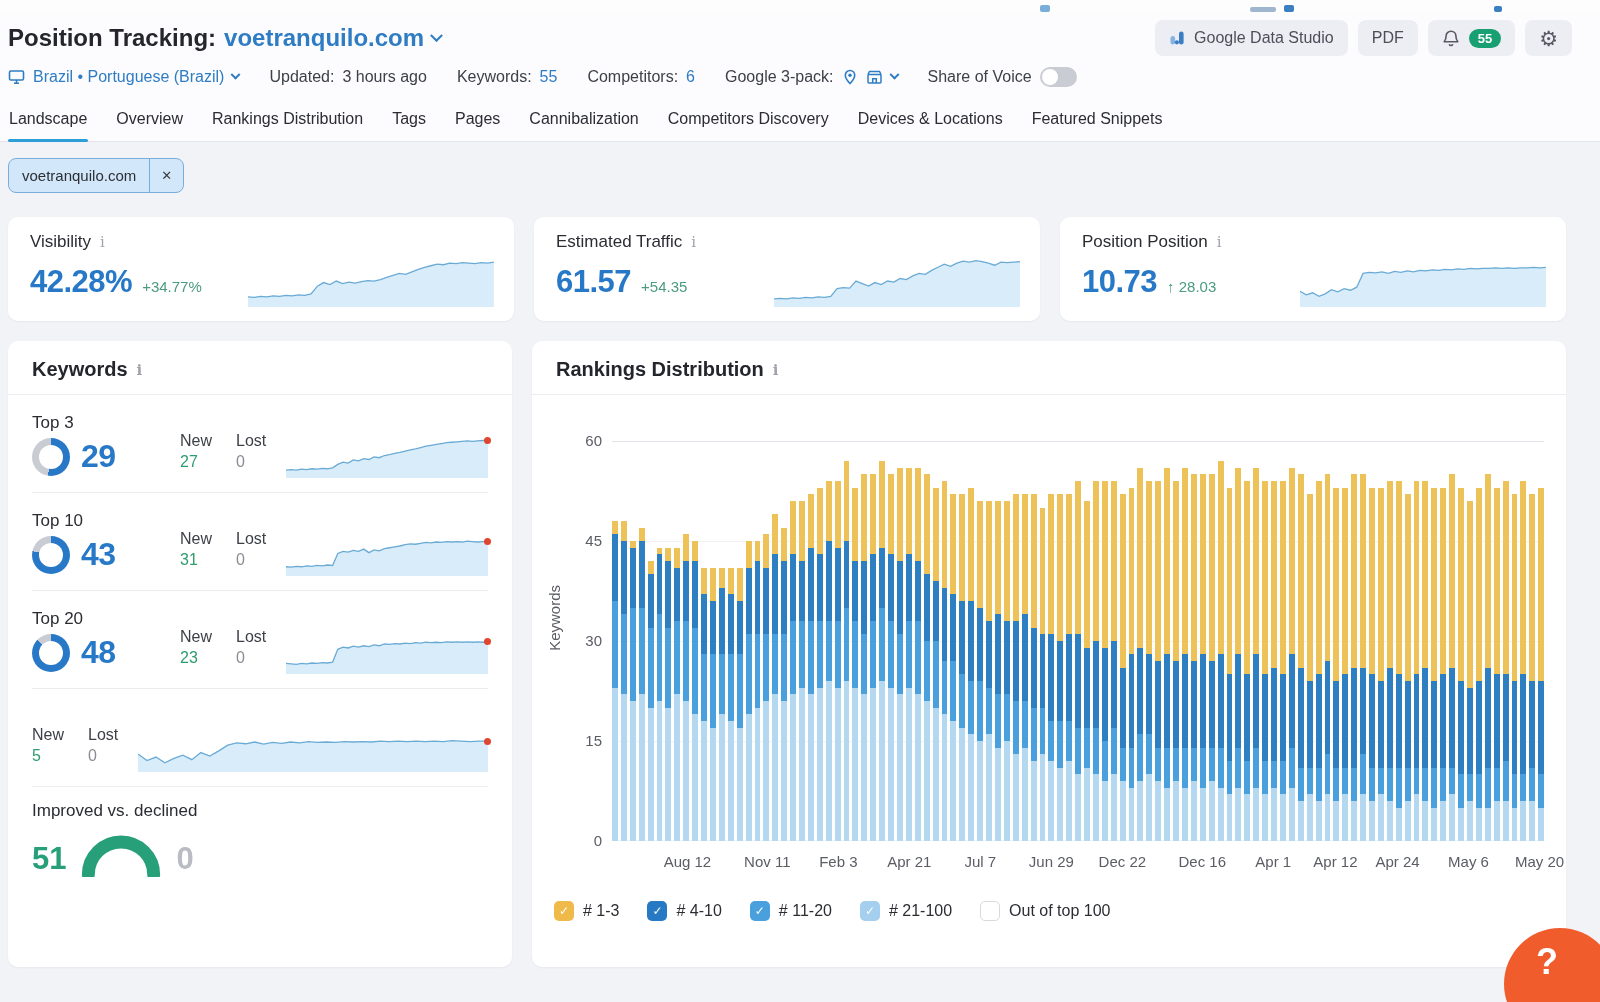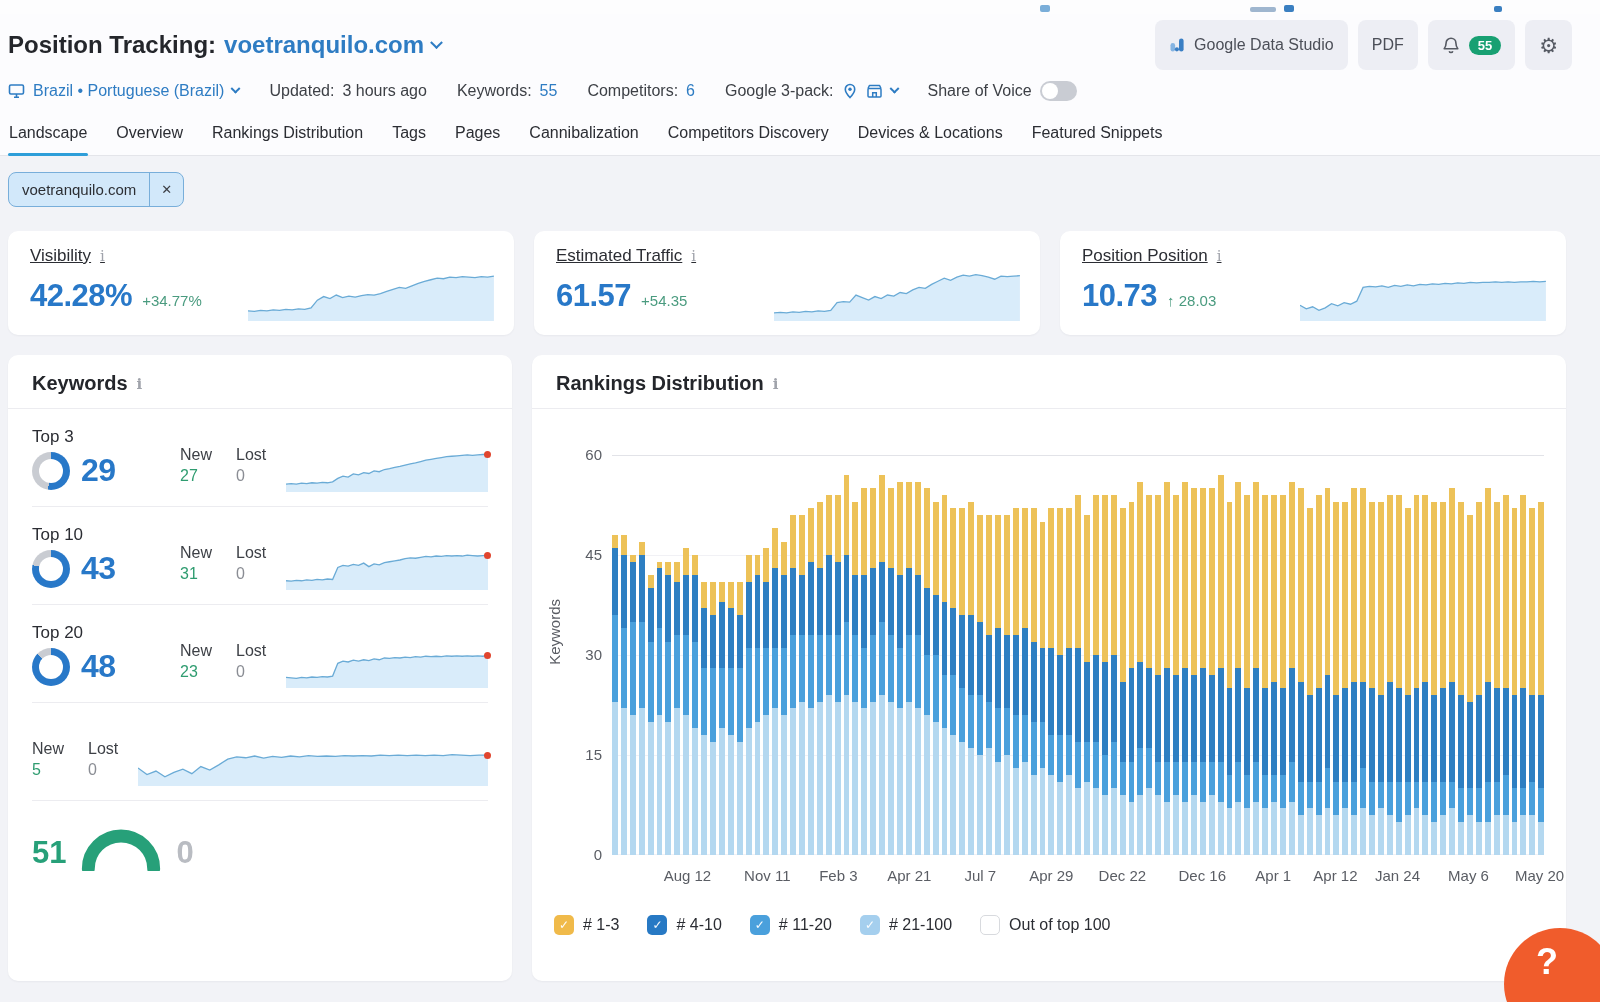--- a/index.html
+++ b/index.html
@@ -13,21 +13,21 @@
   .top-strip { height:14px; background:#fdfdfe; position:relative; }
   .frag { position:absolute; bottom:2px; border-radius:2px; }
   
   .topbar { background:#fcfcfe; }
   .title-row { display:flex; align-items:center; justify-content:space-between; padding:6px 28px 2px 8px; }
   .h1 { font-size:24px; font-weight:bold; display:flex; align-items:center; gap:8px; }
   .h1 .domain { color:#2e7cc3; }
   .chev { width:9px; height:9px; border-right:2.2px solid #2e7cc3; border-bottom:2.2px solid #2e7cc3; transform:rotate(45deg) translate(-2px,-2px); display:inline-block; }
   .chev.sm { width:7px; height:7px; }
   .hdr-buttons { display:flex; gap:10px; }
-  .btn { background:#edeef4; border-radius:8px; height:50px; display:flex; align-items:center; gap:9px; padding:0 14px; font-size:16px; color:#4c4f58; cursor:pointer; }
+  .btn { background:#edeef4; border-radius:8px; height:36px; display:flex; align-items:center; gap:9px; padding:0 14px; font-size:16px; color:#4c4f58; cursor:pointer; }
   .badge { background:#18a072; color:#fff; border-radius:11px; padding:2px 9px; font-size:13px; font-weight:bold; }
   .gear { font-size:21px; color:#565a63; line-height:1; }
   .meta-row { display:flex; align-items:center; gap:30px; padding:9px 8px 12px 8px; font-size:16px; color:#3d4046; }
   .meta-item { display:flex; align-items:center; gap:8px; }
   .blue { color:#2e7cc3; }
   .toggle { width:37px; height:20px; border-radius:10px; background:#c9ccd3; position:relative; cursor:pointer; }
   .toggle::after { content:""; position:absolute; left:2px; top:2px; width:16px; height:16px; border-radius:50%; background:#fff; }
   
   .tabs { display:flex; gap:27px; padding:2px 8px 0 8px; border-bottom:1px solid #e4e5ea; }
   .tab { padding:9px 1px 13px; font-size:16px; color:#2b2d33; position:relative; cursor:pointer; white-space:nowrap; }
@@ -35,21 +35,21 @@
   
   .content { padding:16px 34px 0 8px; }
   .chip-row { display:flex; justify-content:space-between; align-items:center; }
   .chip { display:flex; align-items:stretch; background:#d2e8fa; border:1px solid #78aeda; border-radius:8px; height:35px; font-size:15px; color:#2c2e33; overflow:hidden; cursor:pointer; }
   .chip-label { padding:0 13px; display:flex; align-items:center; }
   .chip-x { border-left:1px solid #78aeda; padding:0 11px; display:flex; align-items:center; font-size:13px; color:#3c3e44; }
   .date-btn { background:#e8e9ee; border-radius:8px; height:37px; display:flex; align-items:center; gap:10px; padding:0 15px; font-size:16px; color:#3d4046; cursor:pointer; }
   
   .metrics-row { display:flex; gap:20px; margin-top:24px; }
   .metric-card { flex:1; background:#fff; border-radius:10px; padding:15px 20px 14px 22px; height:104px; display:flex; justify-content:space-between; box-shadow:0 1px 2px rgba(40,45,60,.05); }
-  .metric-label { font-size:17px; color:#2b2d33; display:flex; gap:9px; align-items:center;text-decoration:underline; }
+  .metric-label { font-size:17px; color:#2b2d33; display:flex; gap:9px; align-items:center; }
   .metric-value-row { margin-top:12px; display:flex; align-items:baseline; gap:10px; }
   .metric-value { font-size:31px; font-weight:bold; color:#2878c8; letter-spacing:-0.5px; }
   .metric-delta { font-size:15px; color:#4a9b7f; }
   .metric-spark { width:53%; height:60px; align-self:flex-end; position:relative; }
   .spark-svg { position:absolute; inset:0; width:100%; height:100%; }
   .info { font-family:"DejaVu Serif", serif; color:#a0a3ab; font-size:15px; cursor:pointer; }
   
   .bottom-row { display:flex; gap:20px; margin-top:20px; align-items:stretch; }
   .card { background:#fff; border-radius:10px; box-shadow:0 1px 2px rgba(40,45,60,.05); }
   .card-header { padding:17px 24px 13px; font-size:20px; font-weight:bold; display:flex; gap:9px; align-items:center; border-bottom:1px solid #ececf0; }
@@ -355,20 +355,21 @@
             <div class="kw-spark">
               <svg class="spark-svg" viewBox="0 0 100 40" preserveAspectRatio="none">
                 <polygon points="0,26.1 2.564102564102564,31.2 5.128205128205128,28.48 7.6923076923076925,32.9 10.256410256410255,29.5 12.82051282051282,27.12 15.384615384615385,30.52 17.94871794871795,25.08 20.51282051282051,27.8 23.076923076923077,23.72 25.64102564102564,19.3 28.205128205128204,17.6 30.76923076923077,18.28 33.33333333333333,16.92 35.8974358974359,18.62 38.46153846153847,17.26 41.02564102564102,17.94 43.58974358974359,16.92 46.15384615384615,17.6 48.717948717948715,16.58 51.28205128205128,17.26 53.84615384615385,16.92 56.41025641025641,17.26 58.97435897435898,16.58 61.53846153846154,16.92 64.1025641025641,16.58 66.66666666666666,16.92 69.23076923076923,16.24 71.7948717948718,16.58 74.35897435897436,16.24 76.92307692307693,16.58 79.48717948717949,16.24 82.05128205128204,16.58 84.61538461538461,16.24 87.17948717948718,16.58 89.74358974358975,15.9 92.3076923076923,16.24 94.87179487179486,16.58 97.43589743589743,16.24 100,16.24 100,40 0,40" fill="#d9ecfa"></polygon>
                 <polyline points="0,26.1 2.564102564102564,31.2 5.128205128205128,28.48 7.6923076923076925,32.9 10.256410256410255,29.5 12.82051282051282,27.12 15.384615384615385,30.52 17.94871794871795,25.08 20.51282051282051,27.8 23.076923076923077,23.72 25.64102564102564,19.3 28.205128205128204,17.6 30.76923076923077,18.28 33.33333333333333,16.92 35.8974358974359,18.62 38.46153846153847,17.26 41.02564102564102,17.94 43.58974358974359,16.92 46.15384615384615,17.6 48.717948717948715,16.58 51.28205128205128,17.26 53.84615384615385,16.92 56.41025641025641,17.26 58.97435897435898,16.58 61.53846153846154,16.92 64.1025641025641,16.58 66.66666666666666,16.92 69.23076923076923,16.24 71.7948717948718,16.58 74.35897435897436,16.24 76.92307692307693,16.58 79.48717948717949,16.24 82.05128205128204,16.58 84.61538461538461,16.24 87.17948717948718,16.58 89.74358974358975,15.9 92.3076923076923,16.24 94.87179487179486,16.58 97.43589743589743,16.24 100,16.24" fill="none" stroke="#6aabd6" stroke-width="1.3" vector-effect="non-scaling-stroke"></polyline>
               </svg>
               <span class="red-dot" style="top: calc(40.6% - 3px);"></span>
             </div>
           </div>
         </div>
       <div class="improved">
+        <div class="improved-title">Improved vs. declined</div>
         <div class="improved-row">
           <span class="imp-num">51</span>
           <svg width="86" height="46" viewBox="0 0 100 52">
             <path d="M12 50 A 38 38 0 0 1 88 50" fill="none" stroke="#27a079" stroke-width="15" stroke-linecap="round"></path>
           </svg>
           <span class="dec-num">0</span>
         </div>
       </div>
     </div>
 
@@ -1025,26 +1026,26 @@
               </div>
             </div>
           </div>
       </div>
       <div class="xlabels" id="xlabels">
           <span class="xlab" style="left: 8.09524%;">Aug 12</span>
           <span class="xlab" style="left: 16.6667%;">Nov 11</span>
           <span class="xlab" style="left: 24.2857%;">Feb 3</span>
           <span class="xlab" style="left: 31.9048%;">Apr 21</span>
           <span class="xlab" style="left: 39.5238%;">Jul 7</span>
-          <span class="xlab" style="left: 47.1429%;">Apr 29</span>
+          <span class="xlab" style="left: 47.1429%;">Jun 29</span>
           <span class="xlab" style="left: 54.7619%;">Dec 22</span>
           <span class="xlab" style="left: 63.3333%;">Dec 16</span>
           <span class="xlab" style="left: 70.9524%;">Apr 1</span>
           <span class="xlab" style="left: 77.619%;">Apr 12</span>
-          <span class="xlab" style="left: 84.2857%;">Jan 24</span>
+          <span class="xlab" style="left: 84.2857%;">Apr 24</span>
           <span class="xlab" style="left: 91.9048%;">May 6</span>
           <span class="xlab" style="left: 99.5238%;">May 20</span>
         </div>
       <div class="legend" id="legend">
           <div class="lg-item">
             <span class="lg-box" style="background: rgb(240, 186, 74);">✓</span>
             <span># 1-3</span>
           </div>
           <div class="lg-item">
             <span class="lg-box" style="background: rgb(39, 121, 196);">✓</span>

